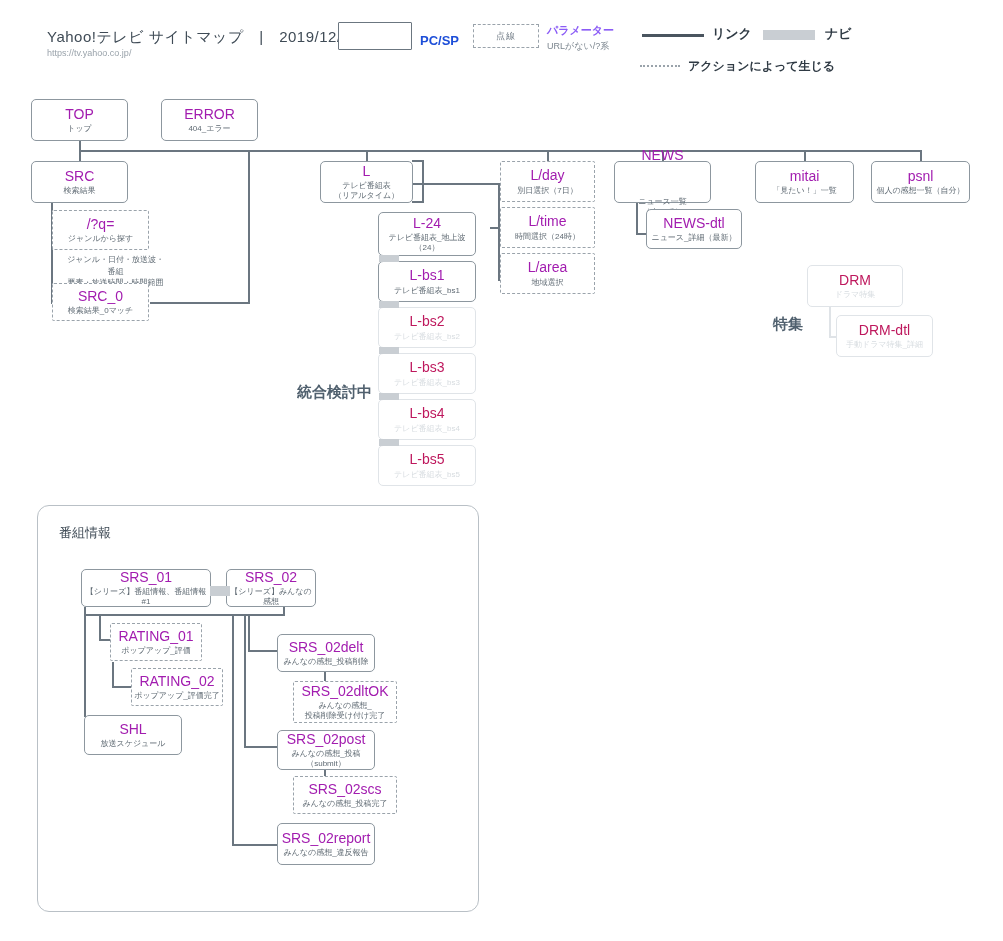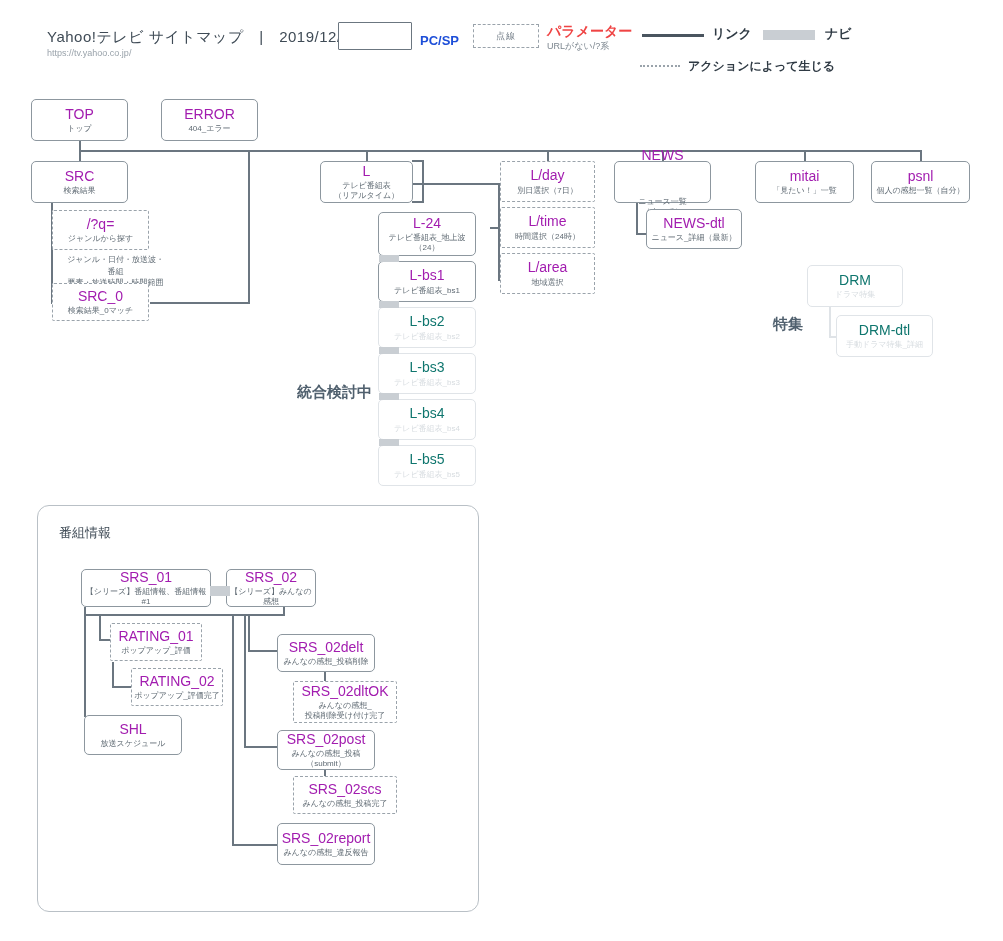--- a/index.html
+++ b/index.html
@@ -32,21 +32,21 @@
     font-size:13px;font-weight:bold;color:#1d4ed8;white-space:nowrap;
   }
   .lg-dotbox{
     position:absolute;left:473px;top:24px;width:64px;height:22px;
     border:1px dashed #9aa3ab;background:#fff;
     display:flex;align-items:center;justify-content:center;
   }
   .lg-dotbox span{font-size:9px;color:#6b7680;letter-spacing:1px;}
   .lg-param{
     position:absolute;left:547px;top:23px;
-    font-size:14px;font-weight:bold;color:#ef4444;white-space:nowrap;
+    font-size:11px;font-weight:bold;color:#8b5cf6;white-space:nowrap;
   }
   .lg-param-sub{
     position:absolute;left:547px;top:40px;
     font-size:9px;color:#7c868f;white-space:nowrap;
   }
   .lg-line{
     position:absolute;left:642px;top:34px;width:62px;height:3px;background:#4a555f;
   }
   .lg-link{
     position:absolute;left:712px;top:25px;
@@ -72,21 +72,21 @@
   .node{
     position:absolute;box-sizing:border-box;background:#fff;
     border:1px solid #8d979f;border-radius:5px;
     display:flex;flex-direction:column;align-items:center;justify-content:center;
     text-align:center;z-index:5;
   }
   .node .t{font-size:14px;color:#a21caf;line-height:1.15;}
   .node .s{font-size:8px;color:#5f6a73;line-height:1.25;margin-top:2px;}
   .node.dashed{border:1px dashed #9aa3ab;border-radius:2px;}
   .node.ghost{border-color:#e0e4e8;}
-  .node.ghost .t{color:#0f766e;}
+  .node.ghost .t{color:#be185d;}
   .node.ghost .s{color:#d7dce0;}
 
   .cap{
     position:absolute;font-size:8px;color:#5f6a73;line-height:1.45;text-align:center;z-index:5;
   }
 
   
   .ln{position:absolute;background:#6b7680;z-index:1;}
   .lnh{height:2px;}
   .lnv{width:2px;}

